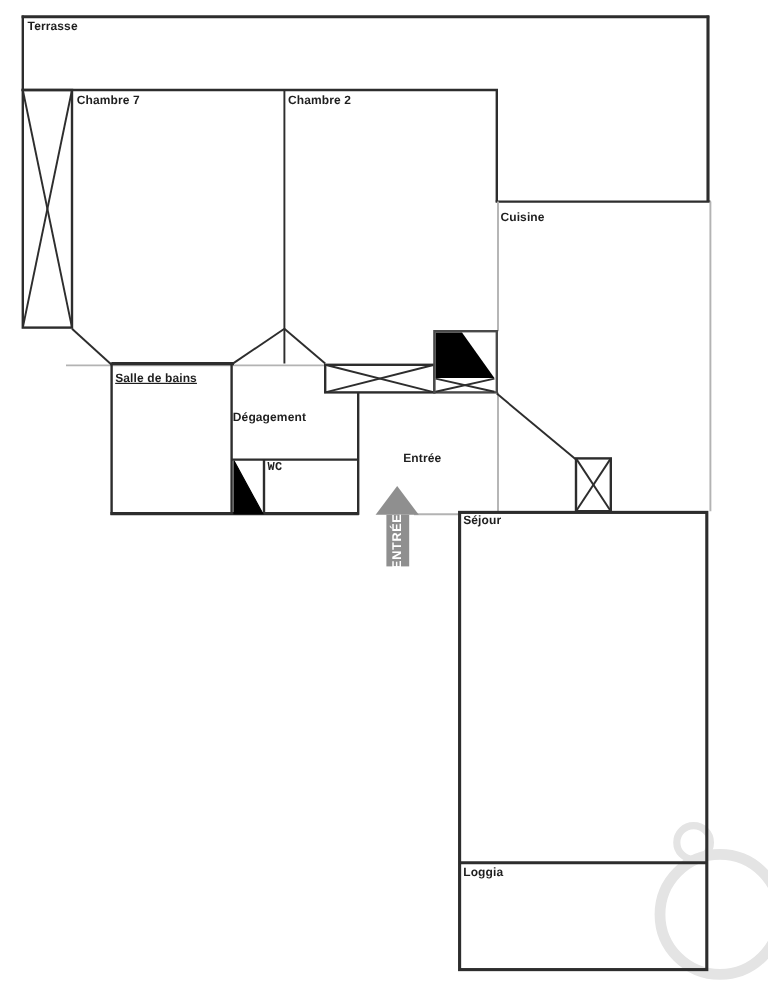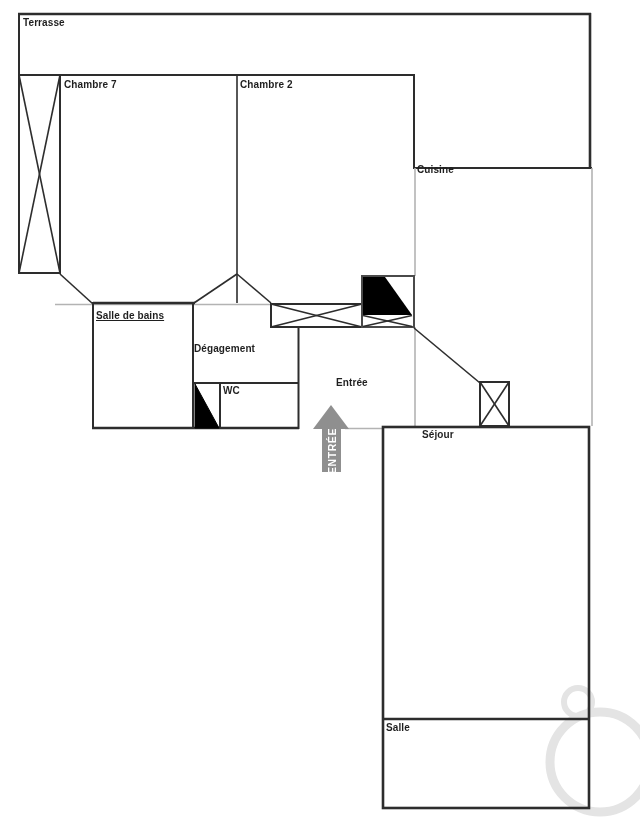--- a/index.html
+++ b/index.html
@@ -116,20 +116,20 @@
     <g>
       <polygon points="331,405 349,429 313,429" fill="var(--arrow)"></polygon>
       <rect x="322" y="429" width="19" height="43" fill="var(--arrow)"></rect>
       <text class="arrow-label" x="331.5" y="451" text-anchor="middle" dominant-baseline="central" transform="rotate(-90 331.5 451)">ENTRÉE</text>
     </g>
   </svg>
 
   <div class="room-label" style="left:23px;  top:15px;">Terrasse</div>
   <div class="room-label" style="left:64px;  top:77px;">Chambre 7</div>
   <div class="room-label" style="left:240px; top:77px;">Chambre 2</div>
-  <div class="room-label" style="left:417px; top:162px;">Cuisine</div>
+  <div class="room-label" style="left:417px; top:174px;">Cuisine</div>
   <div class="room-label" style="left:96px;  top:308px;text-decoration:underline;">Salle de bains</div>
   <div class="room-label" style="left:194px; top:341px;">Dégagement</div>
-  <div class="room-label" style="left:223px; top:383px;">WC</div>
+  <div class="room-label" style="left:223px; top:383px;font-family:Liberation Mono, monospace;">WC</div>
   <div class="room-label" style="left:336px; top:375px;">Entrée</div>
-  <div class="room-label" style="left:386px; top:427px;padding-left:36px;">Séjour</div>
-  <div class="room-label" style="left:386px; top:720px;">Salle</div>
+  <div class="room-label" style="left:386px; top:427px;">Séjour</div>
+  <div class="room-label" style="left:386px; top:720px;">Loggia</div>
 </div>
 
 </body></html>

